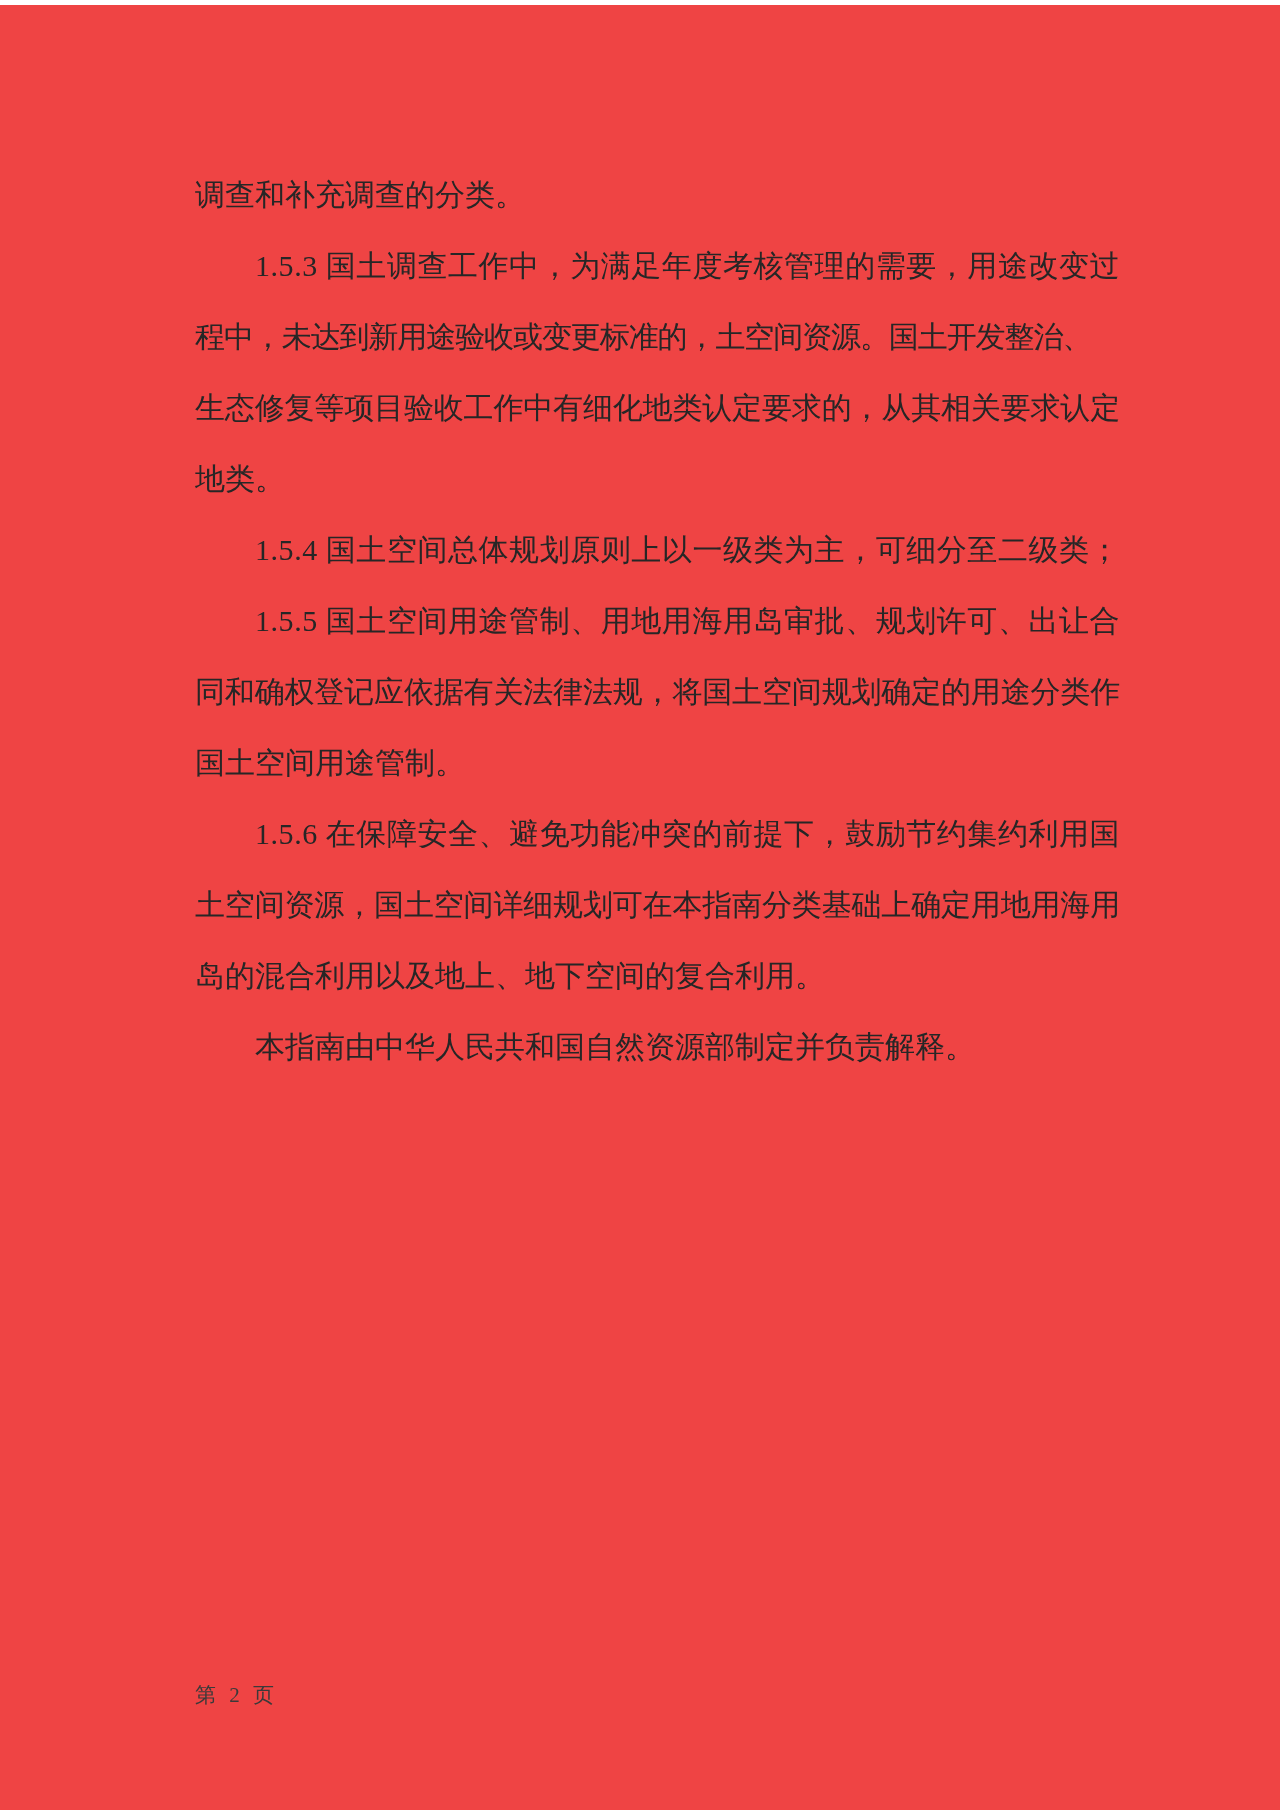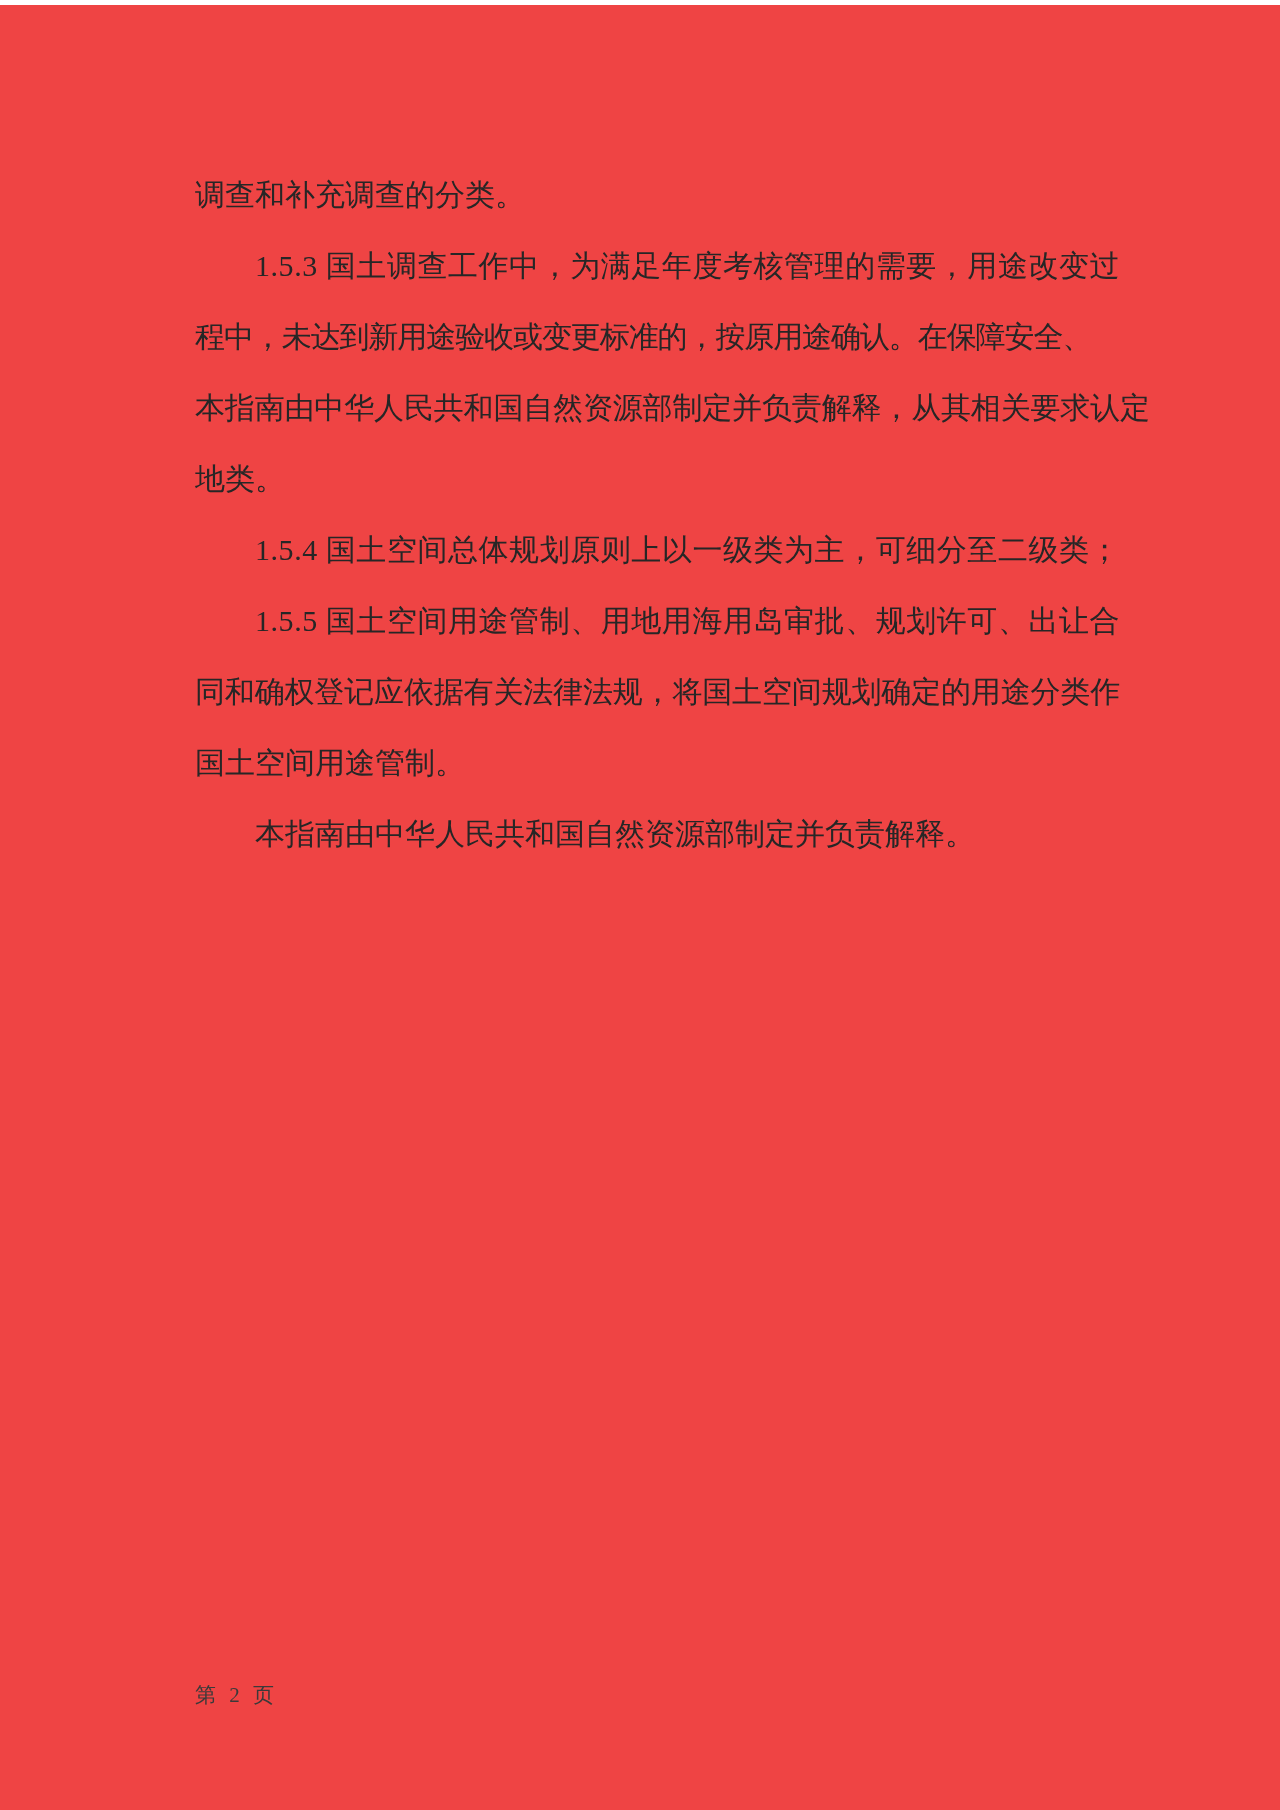--- a/index.html
+++ b/index.html
@@ -62,31 +62,36 @@
 <body>
 
 <div class="page">
 
   <div class="doc-body">
       <div class="paragraph">
         <div class="line"><span>调查和补充调查的分类。</span></div>
       </div>
       <div class="paragraph">
         <div class="line indent"><span style="letter-spacing: 0.55px; text-align: right;">1.5.3 国土调查工作中，为满足年度考核管理的需要，用途改变过</span></div>
-        <div class="line"><span style="letter-spacing: -1.09px;">程中，未达到新用途验收或变更标准的，按原用途确认。在保障安全、</span></div>
-        <div class="line"><span style="letter-spacing: -0.16px;">本指南由中华人民共和国自然资源部制定并负责解释，从其相关要求认定</span></div>
+        <div class="line"><span style="letter-spacing: -1.09px;">程中，未达到新用途验收或变更标准的，土空间资源。国土开发整治、</span></div>
+        <div class="line"><span style="letter-spacing: -0.16px;">生态修复等项目验收工作中有细化地类认定要求的，从其相关要求认定</span></div>
         <div class="line"><span>地类。</span></div>
       </div>
       <div class="paragraph">
         <div class="line indent"><span style="letter-spacing: 0.55px; text-align: center;">1.5.4 国土空间总体规划原则上以一级类为主，可细分至二级类；</span></div>
       </div>
       <div class="paragraph">
         <div class="line indent"><span style="letter-spacing: 0.55px;">1.5.5 国土空间用途管制、用地用海用岛审批、规划许可、出让合</span></div>
         <div class="line"><span style="letter-spacing: -0.16px;">同和确权登记应依据有关法律法规，将国土空间规划确定的用途分类作</span></div>
         <div class="line"><span>国土空间用途管制。</span></div>
+      </div>
+      <div class="paragraph">
+        <div class="line indent"><span style="letter-spacing: 0.55px;">1.5.6 在保障安全、避免功能冲突的前提下，鼓励节约集约利用国</span></div>
+        <div class="line"><span style="letter-spacing: -0.16px;">土空间资源，国土空间详细规划可在本指南分类基础上确定用地用海用</span></div>
+        <div class="line"><span>岛的混合利用以及地上、地下空间的复合利用。</span></div>
       </div>
       <div class="paragraph">
         <div class="line indent"><span>本指南由中华人民共和国自然资源部制定并负责解释。</span></div>
       </div>
     </div>
 
   <div class="page-footer">
     <span>第 2 页</span>
   </div>
 

